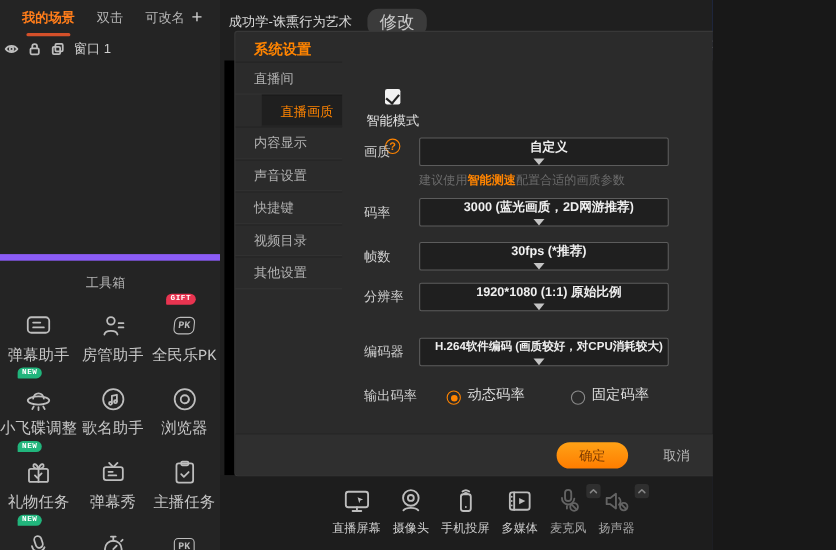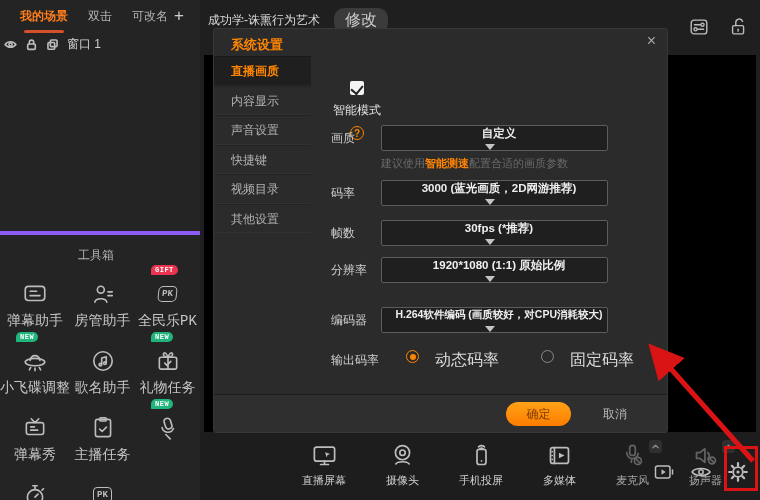--- a/index.html
+++ b/index.html
@@ -1,78 +1,78 @@
 <!DOCTYPE html>
 <html><head>
 <meta charset="utf-8">
 <style>
   * { margin:0; padding:0; box-sizing:border-box; }
   html,body { width:760px; height:500px; }
   body { font-family:"Liberation Sans","DejaVu Sans",sans-serif; background:#181818; overflow:hidden; }
-  .app { position:relative; width:760px; height:500px; background:#1d4ed8; overflow:hidden; }
+  .app { position:relative; width:648px; height:500px; background:#1d4ed8; overflow:hidden; }
 
   
   .sidebar { position:absolute; left:0; top:0; width:200px; height:500px; background:#242424; }
   .scene-tabs { position:absolute; left:0; top:0; width:200px; height:32px; display:flex; align-items:center; }
   .tab { margin-left:20px; font-size:12px; color:#b5b5b5; cursor:pointer; position:relative; }
   .tab.active { color:#ff7d1a; font-weight:bold; }
   .tab.active::after { content:""; position:absolute; left:4px; right:4px; bottom:-8px; height:3px; background:#d4502a; border-radius:2px; }
   .add-tab { margin-left:auto; margin-right:16px; color:#cfcfcf; font-size:17px; cursor:pointer; }
   .window-row { position:absolute; left:4px; top:36px; display:flex; align-items:center; gap:8px; color:#cfcfcf; font-size:12px; }
   .window-row svg { display:block; }
-  .toolbox { position:absolute; left:0; top:231px; width:200px; border-top:4px solid #8b5cf6;font-family:Liberation Mono, monospace; }
+  .toolbox { position:absolute; left:0; top:231px; width:200px; border-top:6px solid #8b5cf6;font-family:Liberation Mono, monospace; }
   .toolbox-title { margin:12px 0 0 78px; font-size:12px; color:#b3b3b3; }
   .tool-grid { position:absolute; left:0; top:36px; width:200px; display:grid; grid-template-columns:repeat(3,1fr); grid-auto-rows:67px; }
   .tool { display:flex; flex-direction:column; align-items:center; justify-content:flex-start; padding-top:10px; cursor:pointer; position:relative; }
   .ticon { position:relative; width:26px; height:26px; display:flex; align-items:center; justify-content:center; }
   .tlabel { margin-top:5px; font-size:14px; color:#c6c6c6; white-space:nowrap; }
   .tbadge { position:absolute; top:-6px; left:16px; font-size:7px; font-weight:bold; color:#fff; padding:1px 4px; border-radius:6px 6px 6px 1px; letter-spacing:.5px; }
   .tbadge.red { background:#e83450; }
   .tbadge.green { background:#21b57c; }
   .pk-box { display:inline-block; border:1.5px solid #bdbdbd; border-radius:5px; padding:2px 3px; font-size:9px; font-weight:bold; color:#bdbdbd; transform:skewX(-6deg); }
 
   
   .main { position:absolute; left:200px; top:0; width:560px; height:500px; background:#1f1f1f; }
   .scene-header { position:absolute; left:8px; top:8px; display:flex; align-items:center; gap:14px; }
   .scene-title { font-size:12px; color:#dcdcdc; }
   .edit-pill { font-size:16px; color:#c9c9c9; background:#3b3b3b; border-radius:10px; padding:2px 11px; cursor:pointer; }
   .topright-icons { position:absolute; right:10px; top:16px; display:flex; gap:18px; }
   .video { position:absolute; left:4px; top:55px; width:552px; height:377px; background:#000; }
 
   .toolbar { position:absolute; left:0; bottom:0; width:560px; height:68px; background:#1d1d1d; display:flex; align-items:flex-start; }
-  .tb-items { display:flex; margin-left:102px; margin-top:10px; gap:40px;text-align:right; }
+  .tb-items { display:flex; margin-left:102px; margin-top:10px; gap:11px;text-align:right; }
   .tb-item { display:flex; flex-direction:column; align-items:center; cursor:pointer; position:relative; }
   .tb-item .tb-label { margin-top:4px; font-size:11px; color:#cfcfcf; white-space:nowrap; }
   .tb-item.muted svg { opacity:.62; }
   .tb-item.muted .tb-label { color:#a5a5a5; }
   .tb-expander { position:absolute; top:-2px; right:-13px; width:13px; height:13px; background:#2f2f2f; border-radius:3px; display:flex; align-items:center; justify-content:center; cursor:pointer; }
   .tb-right { position:absolute; right:10px; bottom:16px; display:flex; align-items:center; gap:13px; }
   .tb-right > span { cursor:pointer; display:flex; }
 
   
   .dialog { position:absolute; left:213px; top:28px; width:455px; height:405px; background:#2b2b2b; border:1px solid #383838; border-radius:3px; z-index:5; }
   .dlg-title { position:absolute; left:17px; top:7px; font-size:13px; font-weight:bold; color:#ff8400; }
   .dlg-close { position:absolute; right:11px; top:3px; font-size:16px; color:#a5a5a5; cursor:pointer; }
   .dlg-menu { position:absolute; left:0; top:27px; width:97px; bottom:38px; }
   .dlg-menu-item { height:29.5px; line-height:29.5px; padding-left:17px; font-size:12px; color:#b2b2b2; cursor:pointer; border-bottom:1px solid rgba(255,255,255,.035); border-top:1px solid rgba(0,0,0,.18); }
-  .dlg-menu-item.active { color:#ff8400; font-weight:bold; background:#1f1f1f; }
+  .dlg-menu-item.active { color:#ff8400; font-weight:normal; background:#1f1f1f;margin-left:24px; }
   .dlg-content { position:absolute; left:97px; top:27px; right:0; bottom:38px; }
   .smart-row { position:absolute; left:22px; top:25px; display:flex; align-items:center; gap:7px;flex-direction:column; }
   .checkbox { width:14px; height:14px; background:#f2f2f2; border-radius:2px; position:relative; cursor:pointer; }
   .checkbox::after { content:""; position:absolute; left:3px; top:2px; width:6px; height:9px; border:solid #222; border-width:0 2px 2px 0; transform:rotate(40deg); }
   .smart-label { font-size:12px; color:#e0e0e0; }
   .help-badge { width:14px; height:14px; border-radius:50%; border:1.5px solid #ff8400; color:#ff8400; font-size:10px; font-weight:bold; display:flex; align-items:center; justify-content:center; cursor:pointer; }
   .f-label { position:absolute; left:20px; font-size:12px; color:#cfcfcf; white-space:nowrap; }
   .dd { position:absolute; left:70px; width:227px; height:26px; background:#1f1f1f; border:1px solid #5c5c5c; border-radius:2px; display:flex; align-items:center; cursor:pointer;flex-direction:column; }
   .dd-value { flex:1; padding-left:9px; font-size:11.5px; font-weight:bold; color:#efefef; white-space:nowrap; overflow:hidden; }
   .dd-caret { width:0; height:0; border-left:5px solid transparent; border-right:5px solid transparent; border-top:6px solid #c4c4c4; margin-right:9px; flex:none; }
   .hint { position:absolute; left:70px; font-size:11px; color:#6b6b6b; white-space:nowrap; }
   .hint .hint-link { color:#ff8400; font-weight:bold; cursor:pointer; }
   .radio-row { position:absolute; left:95px; display:flex; gap:42px; }
-  .radio { display:flex; align-items:flex-start; gap:16px; font-size:16px; color:#dcdcdc; cursor:pointer; }
+  .radio { display:flex; align-items:flex-end; gap:6px; font-size:13px; color:#dcdcdc; cursor:pointer; }
   .rdot { width:13px; height:13px; border-radius:50%; border:1.5px solid #8a8a8a; position:relative; }
   .radio.selected .rdot { border-color:#ff8400; }
   .radio.selected .rdot::after { content:""; position:absolute; left:2.5px; top:2.5px; width:6px; height:6px; border-radius:50%; background:#ff8400; }
   .dlg-footer { position:absolute; left:0; right:0; bottom:0; height:38px; background:#2f2f2f; border-top:1px solid #1e1e1e; border-radius:0 0 3px 3px; }
   .btn-ok { position:absolute; left:292px; top:7px; width:65px; height:24px; border-radius:12px; background:linear-gradient(180deg,#ffa216,#ff7d00); color:#7c3a00; font-size:12px; font-weight:normal; display:flex; align-items:center; justify-content:center; cursor:pointer; }
   .btn-cancel { position:absolute; left:375px; top:7px; width:52px; height:24px; border-radius:12px; color:#b9b9b9; font-size:12px; display:flex; align-items:center; justify-content:center; cursor:pointer; }
 
   
   .anno-rect { position:absolute; left:724px; top:446px; width:34px; height:45px; border:3px solid #da1414; z-index:20; pointer-events:none; }
   .anno-arrow { position:absolute; left:0; top:0; width:760px; height:500px; z-index:19; pointer-events:none; }
@@ -163,20 +163,30 @@
             <svg class="ic" width="26" height="26" viewBox="0 0 24 24">
                 <circle cx="12" cy="12" r="8.5"></circle>
                 <path d="M10.8 15.3V9.2l4.2-1v5.6"></path>
                 <circle cx="9.6" cy="15.4" r="1.2"></circle>
                 <circle cx="13.8" cy="14" r="1.2"></circle>
               </svg>
           </span>
           <span class="tlabel">歌名助手</span>
         </div>
 
+        <div class="tool">
+          <span class="ticon">
+            <svg class="ic" width="26" height="26" viewBox="0 0 24 24">
+                <circle cx="12" cy="12" r="8.5"></circle>
+                <circle cx="12" cy="12" r="3.4"></circle>
+                <path d="M15.4 12a3.4 3.4 0 0 1-3.4 3.4"></path>
+              </svg>
+          </span>
+          <span class="tlabel">浏览器</span>
+        </div>
 
         <div class="tool">
           <span class="ticon">
             <svg class="ic" width="26" height="26" viewBox="0 0 24 24">
                 <rect x="4" y="8.5" width="16" height="11" rx="1.5"></rect>
                 <path d="M12 8.5v11 M12 8.5C9.2 8.5 7.2 7 7.8 5.2 8.4 3.8 10.6 4.3 12 8.5c1.4-4.2 3.6-4.7 4.2-3.3.6 1.8-1.4 3.3-4.2 3.3z M9 14l2 2 3.6-3.6"></path>
               </svg>
           </span>
           <span class="tbadge green">NEW</span>
           <span class="tlabel">礼物任务</span>
@@ -363,20 +373,21 @@
         </span>
       </div>
     </div>
   </div>
 
   <div class="dialog">
     <div class="dlg-title">系统设置</div>
     <div class="dlg-close">×</div>
 
     <div class="dlg-menu">
+      <div class="dlg-menu-item">直播间</div>
       <div class="dlg-menu-item active">直播画质</div>
       <div class="dlg-menu-item">内容显示</div>
       <div class="dlg-menu-item">声音设置</div>
       <div class="dlg-menu-item">快捷键</div>
       <div class="dlg-menu-item">视频目录</div>
       <div class="dlg-menu-item">其他设置</div>
     </div>
 
     <div class="dlg-content">
       <div class="smart-row">

